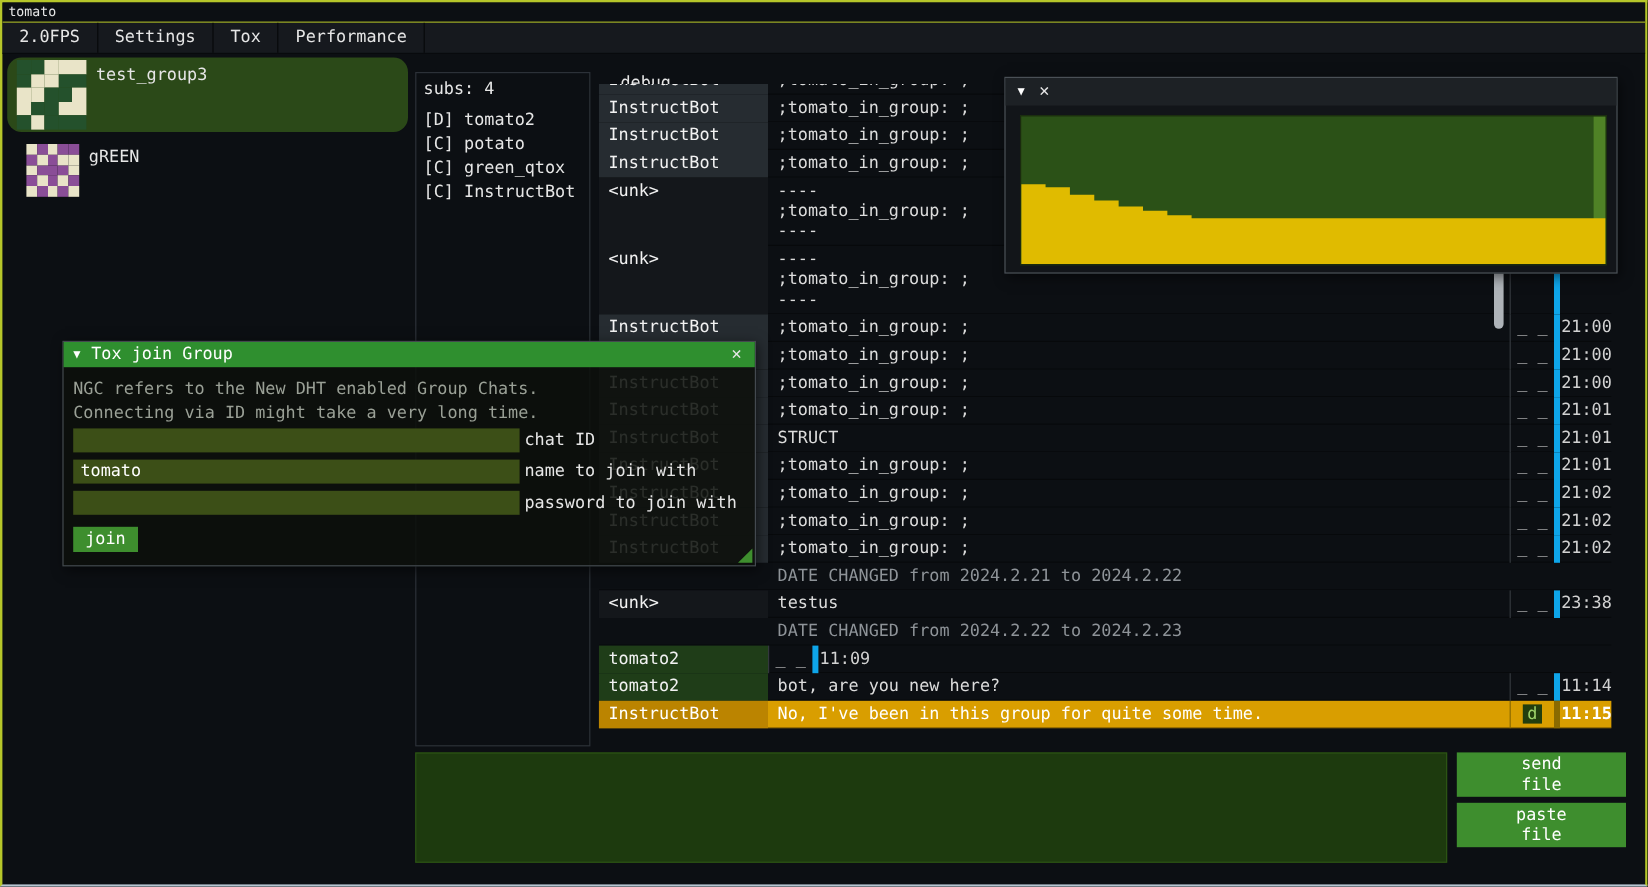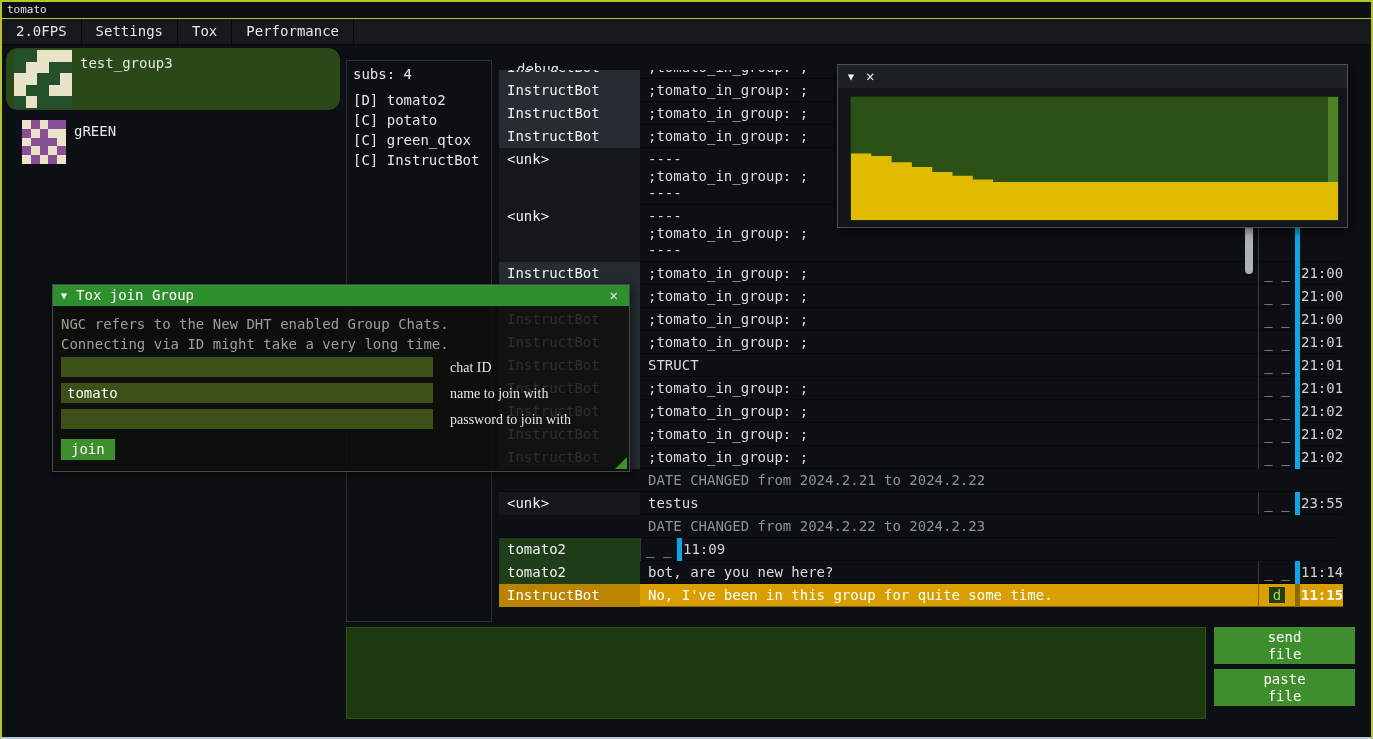--- a/index.html
+++ b/index.html
@@ -69,21 +69,21 @@
   #join-window .win-titlebar{background:#2f8f2f;}
   .win-arrow{margin-right:9px;font-size:10px;}
   .win-title{flex:1;white-space:nowrap;}
   .win-close{cursor:pointer;color:#e8e8e8;padding:0 3px;}
   .jw-body{padding:8px;position:relative;}
   .jw-info{color:#9aa096;line-height:20px;white-space:nowrap;}
   .jw-field{display:flex;align-items:center;height:26px;}
   .jw-field:first-of-type{margin-top:10px;}
   .jw-input{width:372px;height:20px;box-sizing:border-box;background:#3c4f17;border:none;outline:none;
             color:#fff;font:inherit;padding:0 6px;}
-  .jw-label{margin-left:17px;white-space:nowrap;font-family:Liberation Serif, serif;}
+  .jw-label{margin-left:4px;white-space:nowrap;}
   #join-btn{margin-top:7px;background:#3e8e2e;color:#fff;border:none;font:inherit;
             padding:2px 10px;cursor:pointer;}
   #join-grip{position:absolute;right:2px;bottom:2px;width:0;height:0;
              border-left:12px solid transparent;border-bottom:12px solid #3e8e2e;}
   
   #hist-window{position:absolute;left:835px;top:62px;width:511px;height:164px;box-sizing:border-box;
                border:1px solid #4a5056;background:#121519;box-shadow:2px 3px 10px rgba(0,0,0,0.55);}
   #hist-window .win-titlebar{background:#1d2125;height:23px;padding:0 10px;}
   #hist-plot{position:absolute;left:12px;top:31px;width:487px;height:123px;
              background:#2b5117;border:1px solid #1a2a0e;}
@@ -281,21 +281,21 @@
         <div class="chat-row date-row">
           <div class="cell cell-name"></div>
           <div class="cell cell-msg">DATE CHANGED from 2024.2.21 to 2024.2.22</div>
           <div class="cell cell-status"></div>
           <div class="cell cell-time"></div>
         </div>
         <div class="chat-row">
           <div class="cell cell-name n-unk">&lt;unk&gt;</div>
           <div class="cell cell-msg">testus</div>
           <div class="cell cell-status">_ _</div>
-          <div class="cell cell-time">23:55</div>
+          <div class="cell cell-time">23:38</div>
         </div>
         <div class="chat-row date-row">
           <div class="cell cell-name"></div>
           <div class="cell cell-msg">DATE CHANGED from 2024.2.22 to 2024.2.23</div>
           <div class="cell cell-status"></div>
           <div class="cell cell-time"></div>
         </div>
         <div class="chat-row">
           <div class="cell cell-name n-green">tomato2</div>
           <div class="cell cell-status">_ _</div>

